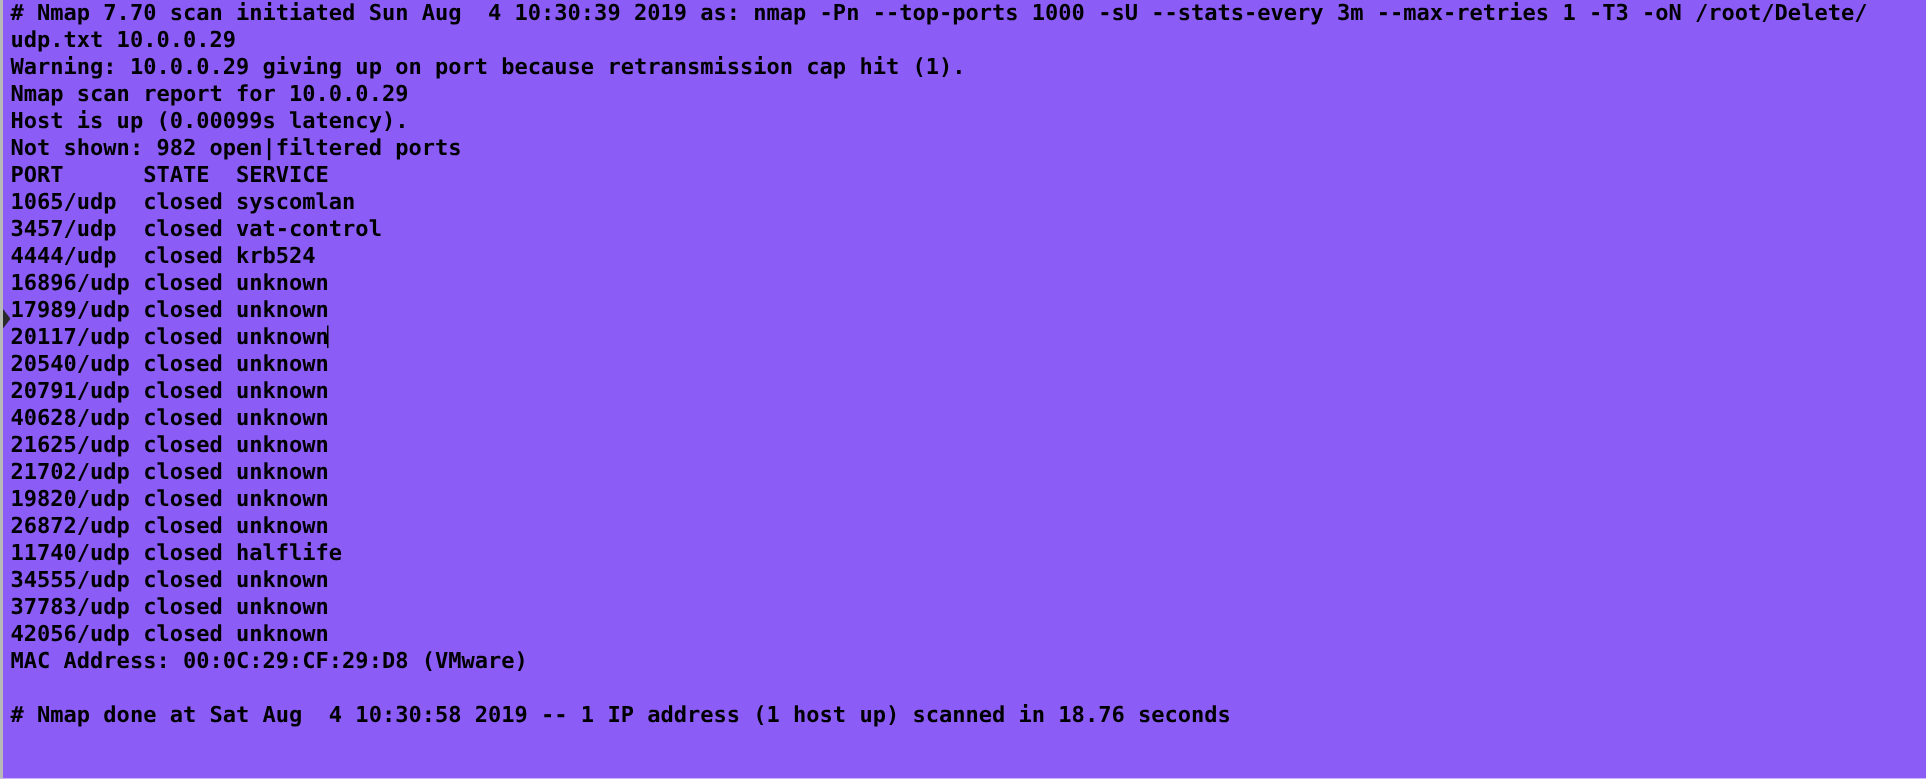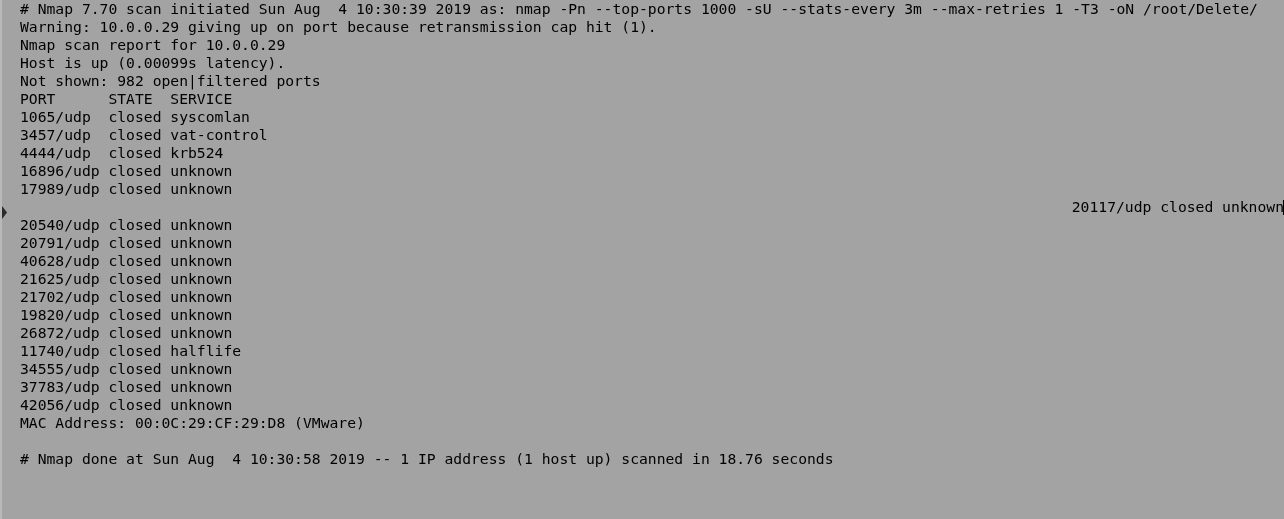--- a/index.html
+++ b/index.html
@@ -12,25 +12,26 @@
     width: 1284px;
     height: 519px;
     overflow: hidden;
     font-family: "DejaVu Sans Mono", "Liberation Mono", monospace;
   }
 
   #terminal {
     position: relative;
     width: 1284px;
     height: 519px;
-    background: #a3a3a3;
+    background: #8b5cf6;
     box-sizing: border-box;
-    padding: 0 0 0 18px;
+    padding: 0 0 0 5px;
     border-left: 2px solid #b9b9b9;
     overflow: hidden;
+    font-weight: bold;
   }
 
   
   #gutter-marker {
     position: absolute;
     left: 0px;
     top: 206px;
     width: 5px;
     height: 13px;
     background: #2b2b2b;
@@ -47,39 +48,39 @@
     letter-spacing: 0px;
     font-family: "DejaVu Sans Mono", "Liberation Mono", monospace;
   }
   .line.blank {
     color: transparent;
   }
 
   
   .caret-line {
     position: relative;
-    text-align: right;
   }
   .caret {
     display: inline-block;
     width: 0;
     border-left: 1.5px solid #000;
     height: 15px;
     vertical-align: -3px;
     margin-left: -1px;
   }
 </style>
 </head>
 <body>
 
 <div id="terminal">
 
   <div id="gutter-marker"></div>
 
   <div class="line"># Nmap 7.70 scan initiated Sun Aug  4 10:30:39 2019 as: nmap -Pn --top-ports 1000 -sU --stats-every 3m --max-retries 1 -T3 -oN /root/Delete/</div>
+  <div class="line">udp.txt 10.0.0.29</div>
   <div class="line">Warning: 10.0.0.29 giving up on port because retransmission cap hit (1).</div>
   <div class="line">Nmap scan report for 10.0.0.29</div>
   <div class="line">Host is up (0.00099s latency).</div>
   <div class="line">Not shown: 982 open|filtered ports</div>
   <div class="line">PORT      STATE  SERVICE</div>
 
   <div id="port-rows">
       <div class="line">1065/udp  closed syscomlan</div>
       <div class="line">3457/udp  closed vat-control</div>
       <div class="line">4444/udp  closed krb524</div>
@@ -94,15 +95,15 @@
       <div class="line">19820/udp closed unknown</div>
       <div class="line">26872/udp closed unknown</div>
       <div class="line">11740/udp closed halflife</div>
       <div class="line">34555/udp closed unknown</div>
       <div class="line">37783/udp closed unknown</div>
       <div class="line">42056/udp closed unknown</div>
     </div>
 
   <div class="line">MAC Address: 00:0C:29:CF:29:D8 (VMware)</div>
   <div class="line blank">&nbsp;</div>
-  <div class="line"># Nmap done at Sun Aug  4 10:30:58 2019 -- 1 IP address (1 host up) scanned in 18.76 seconds</div>
+  <div class="line"># Nmap done at Sat Aug  4 10:30:58 2019 -- 1 IP address (1 host up) scanned in 18.76 seconds</div>
 
 </div>
 
 </body></html>

